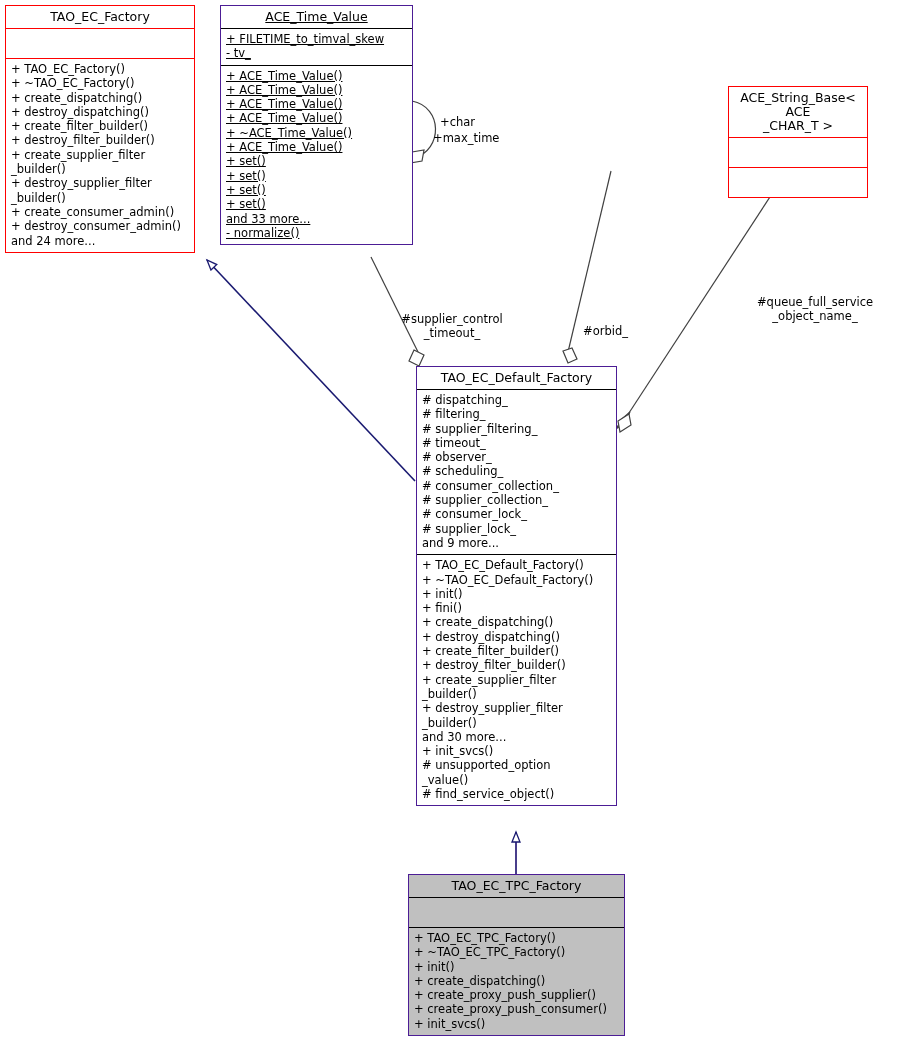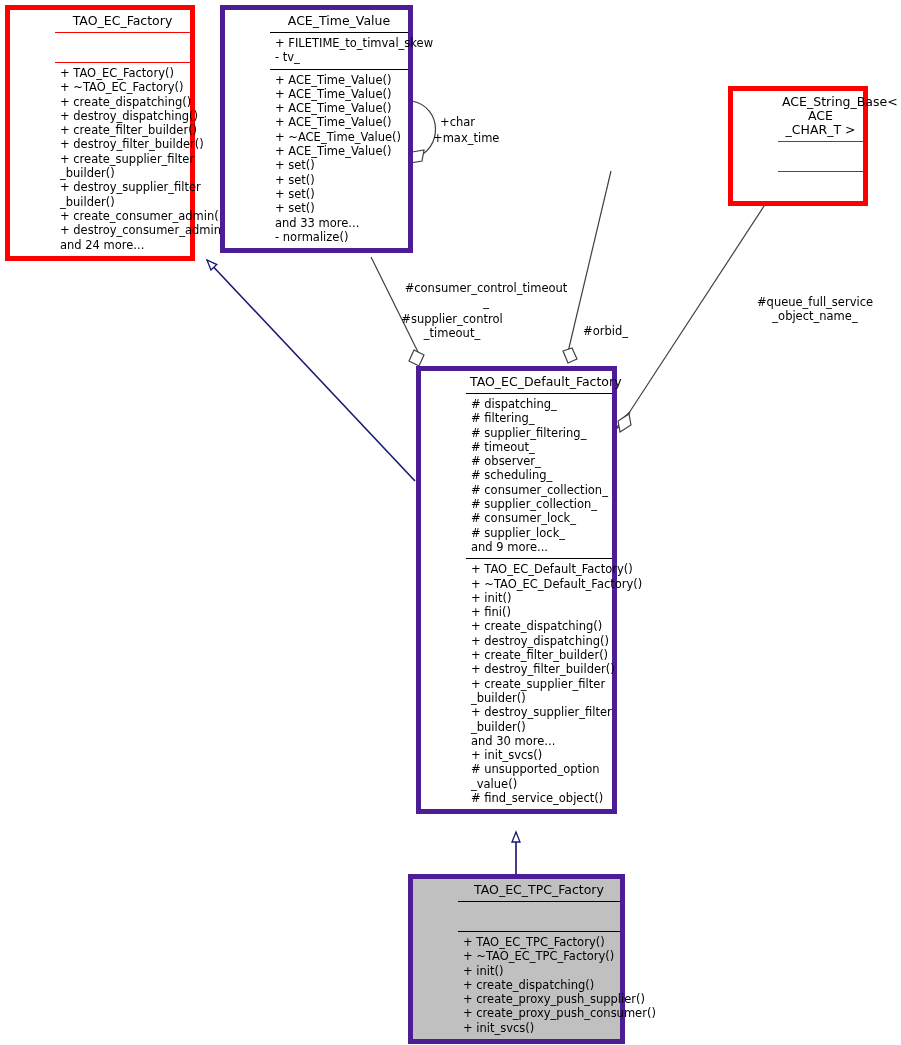--- a/index.html
+++ b/index.html
@@ -18,23 +18,22 @@
   svg.edges{
     position:absolute;
     left:0; top:0;
     width:901px; height:1045px;
     pointer-events:none;
   }
   .umlbox{
     position:absolute;
     box-sizing:border-box;
     background:#ffffff;
-    border:5px solid #4c1d95;
+    border:1px solid #4c1d95;
     z-index:5;
-    padding-left:45px;
   }
   .umlbox.red{ border-color:#ff0000; }
   .umlbox.gray{ background:#c0c0c0; }
   .cls-title{
     text-align:center;
     font-size:12.5px;
     color:#000;
     padding:4px 4px 4px 4px;
     line-height:14px;
     white-space:pre-line;
@@ -119,21 +118,21 @@
       <div class="row">+ create_supplier_filter</div>
       <div class="row">_builder()</div>
       <div class="row">+ destroy_supplier_filter</div>
       <div class="row">_builder()</div>
       <div class="row">+ create_consumer_admin()</div>
       <div class="row">+ destroy_consumer_admin()</div>
       <div class="row">and 24 more...</div>
     </div>
   </div>
 
-  <div class="umlbox" style="left:220px; top:5px; width:193px;">
+  <div class="umlbox" style="left:220px; top:5px; width:193px;text-decoration:underline;">
     <div class="cls-title">ACE_Time_Value</div>
     <div class="sep"></div>
     <div class="cmp">
       <div class="row">+ FILETIME_to_timval_skew</div>
       <div class="row">- tv_</div>
     </div>
     <div class="sep"></div>
     <div class="cmp">
       <div class="row">+ ACE_Time_Value()</div>
       <div class="row">+ ACE_Time_Value()</div>
@@ -211,22 +210,20 @@
       <div class="row">+ create_proxy_push_supplier()</div>
       <div class="row">+ create_proxy_push_consumer()</div>
       <div class="row">+ init_svcs()</div>
     </div>
   </div>
 
   <div class="edge-label" style="left:440px; top:115px;">+char</div>
 
   <div class="edge-label" style="left:433px; top:131px;">+max_time</div>
 
-  <div class="edge-label ctr" style="left:400px; top:281px; width:172px;">#consumer_control_timeout
-_</div>
 
   <div class="edge-label ctr" style="left:390px; top:312px; width:124px;">#supplier_control
 _timeout_</div>
 
   <div class="edge-label" style="left:583px; top:304px;margin-top:20px;">#orbid_</div>
 
   <div class="edge-label ctr" style="left:708px; top:295px; width:124px;margin-left:45px;">#queue_full_service
 _object_name_</div>
 
 </div>

